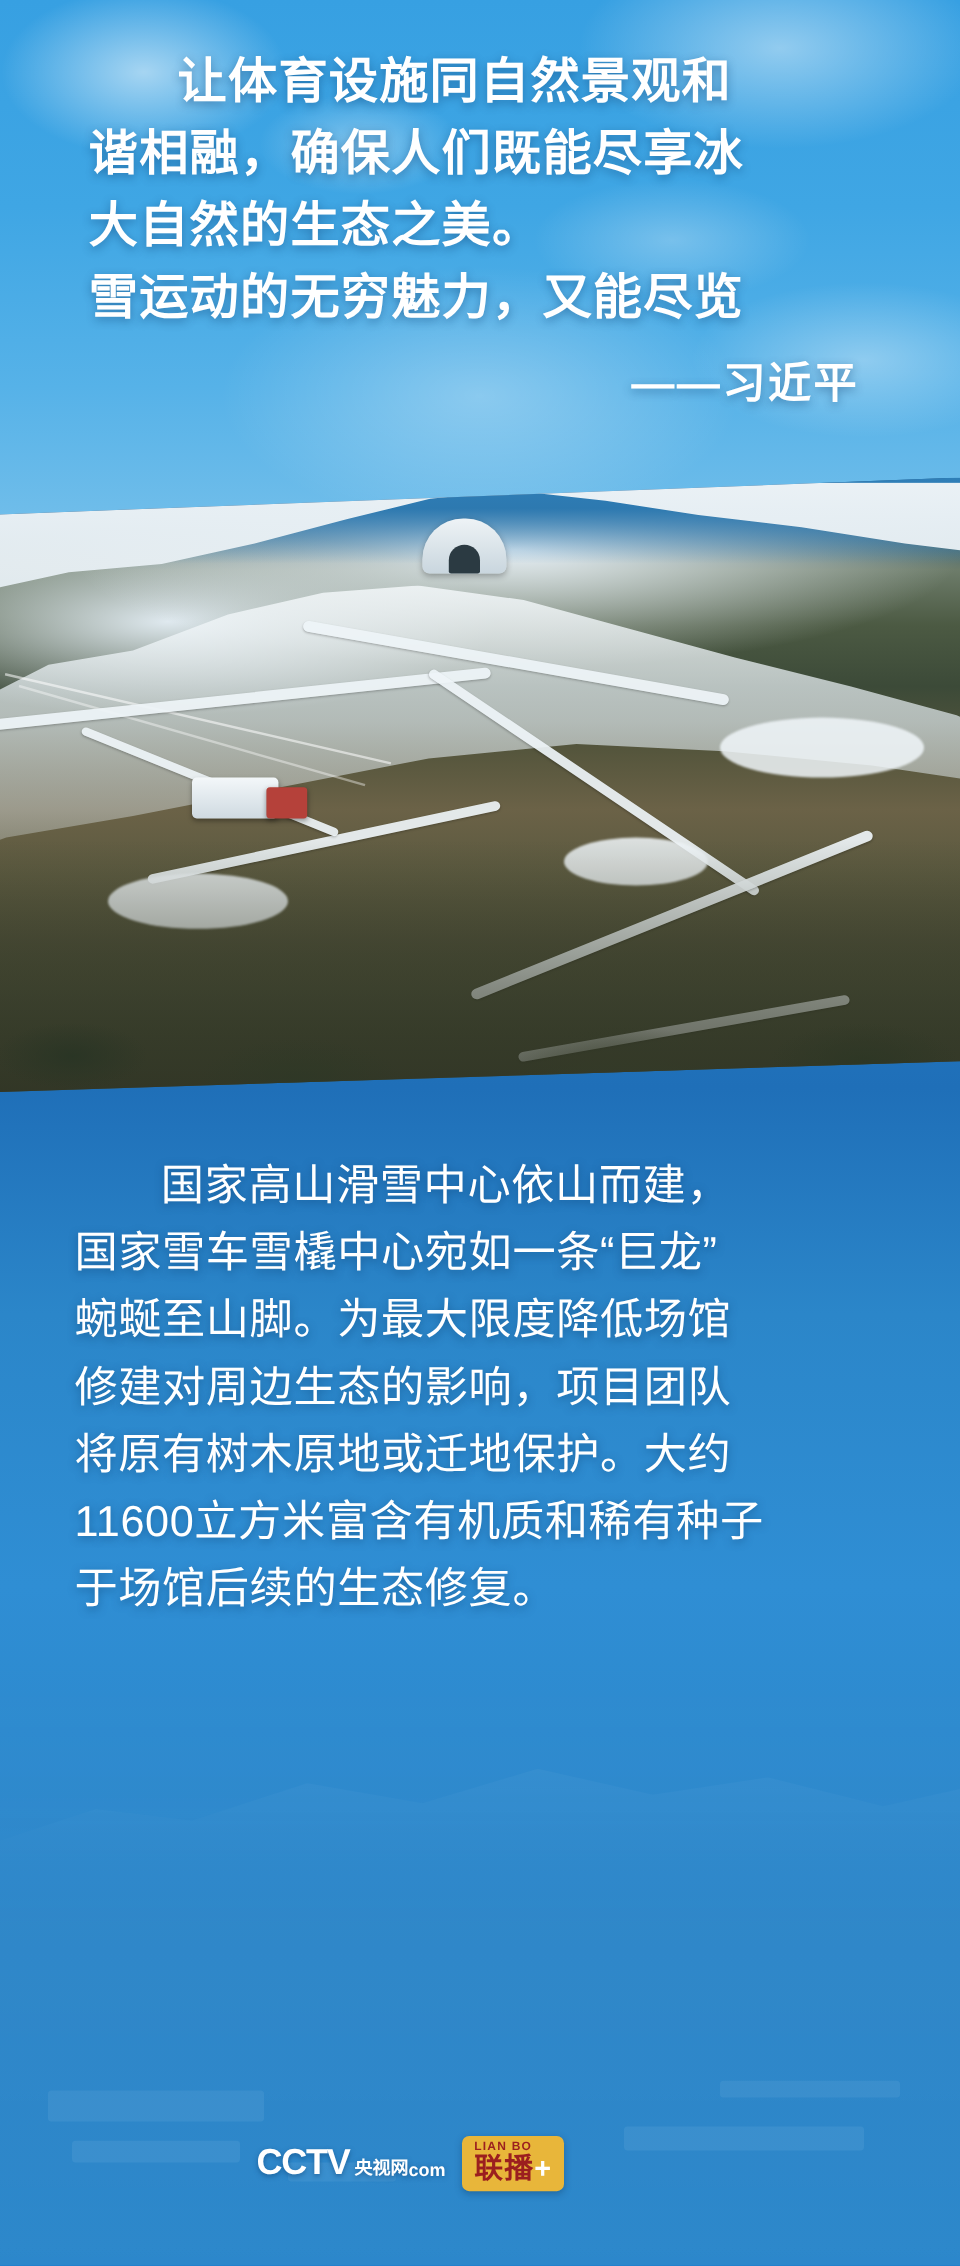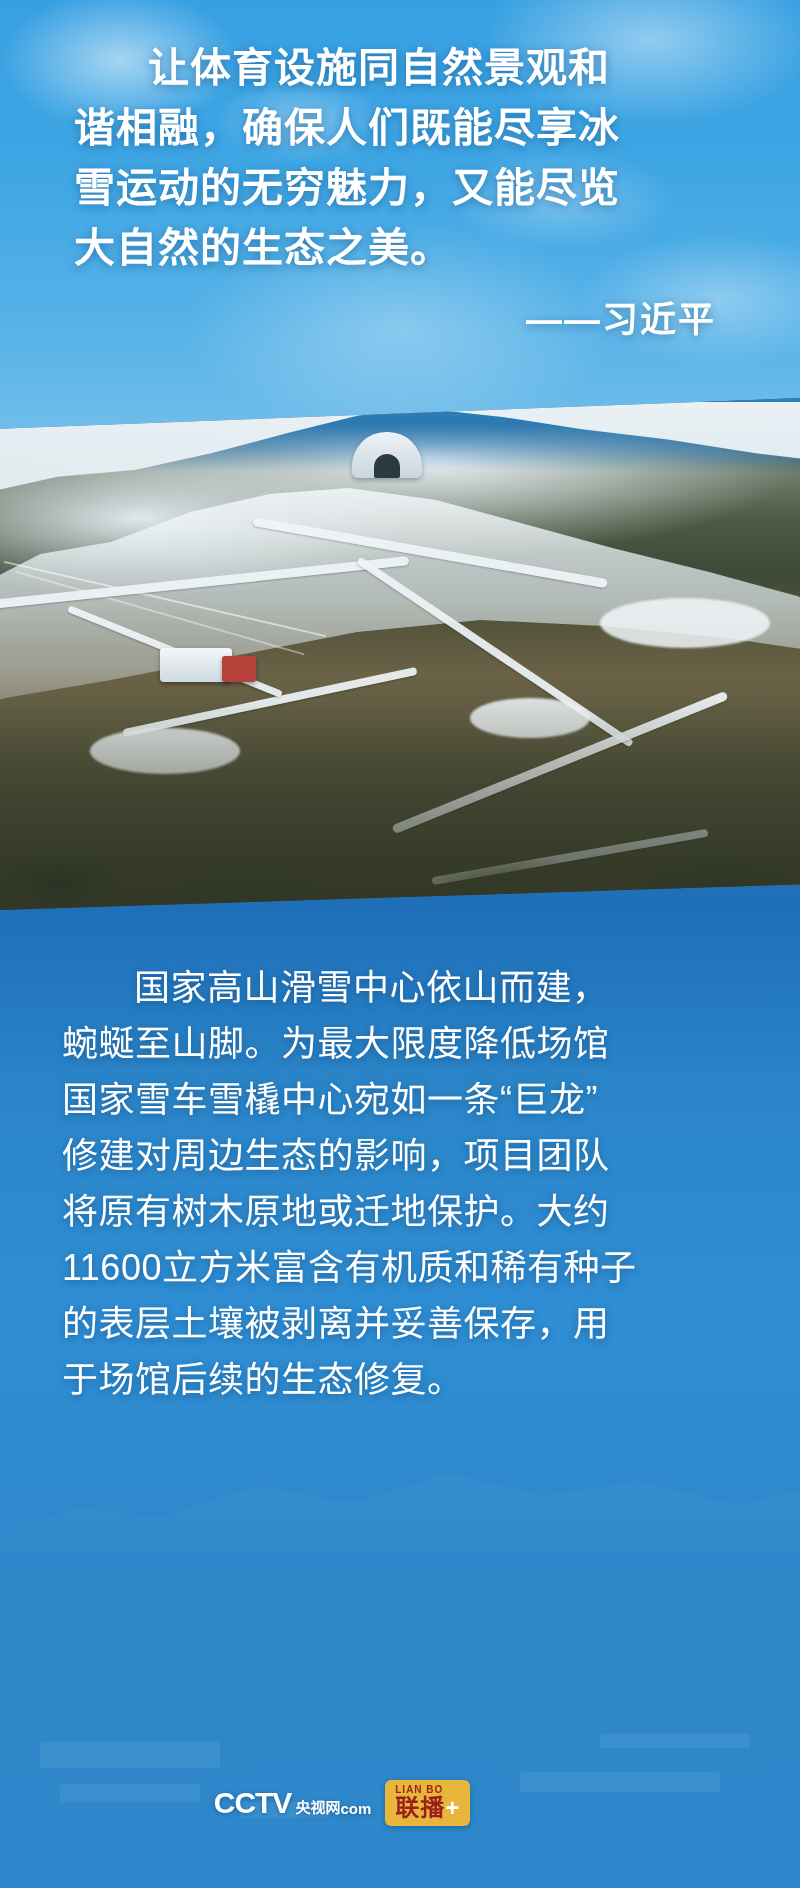--- a/index.html
+++ b/index.html
@@ -237,22 +237,22 @@
 </head>
 <body>
 
 <div class="poster">
 
   <div class="sky"></div>
 
   <div class="quote">
     <div class="quote-line first">让体育设施同自然景观和</div>
     <div class="quote-line">谐相融，确保人们既能尽享冰</div>
+    <div class="quote-line">大自然的生态之美。</div>
     <div class="quote-line">雪运动的无穷魅力，又能尽览</div>
-    <div class="quote-line">大自然的生态之美。</div>
     <div class="attrib">——习近平</div>
   </div>
 
   <div class="photo-wrap">
     <div class="photo">
       <div class="snow-top"></div>
       <div class="snow-field"></div>
       <div class="cable"></div>
       <div class="cable2"></div>
       <div class="tunnel"></div>
@@ -267,26 +267,25 @@
       <div class="hut2"></div>
       <div class="snow-patch" style="left:470px;top:300px;width:120px;height:40px;"></div>
       <div class="snow-patch" style="left:90px;top:330px;width:150px;height:46px;"></div>
       <div class="snow-patch" style="left:600px;top:200px;width:170px;height:50px;"></div>
       <div class="tree-band"></div>
     </div>
   </div>
 
   <div class="body-wrap">
     <div class="body-line first">国家高山滑雪中心依山而建，</div>
+    <div class="body-line">国家雪车雪橇中心宛如一条“巨龙”</div>
     <div class="body-line">蜿蜒至山脚。为最大限度降低场馆</div>
-    <div class="body-line">国家雪车雪橇中心宛如一条“巨龙”</div>
     <div class="body-line">修建对周边生态的影响，项目团队</div>
     <div class="body-line">将原有树木原地或迁地保护。大约</div>
     <div class="body-line">11600立方米富含有机质和稀有种子</div>
-    <div class="body-line">的表层土壤被剥离并妥善保存，用</div>
     <div class="body-line">于场馆后续的生态修复。</div>
   </div>
 
   <div class="watermark">
     <div class="wm-ridge"></div>
     <div class="wm-shape" style="left:40px;bottom:120px;width:180px;height:26px;"></div>
     <div class="wm-shape" style="left:60px;bottom:86px;width:140px;height:18px;"></div>
     <div class="wm-shape" style="left:240px;bottom:70px;width:90px;height:16px;"></div>
     <div class="wm-shape" style="left:520px;bottom:96px;width:200px;height:20px;"></div>
     <div class="wm-shape" style="left:600px;bottom:140px;width:150px;height:14px;"></div>

